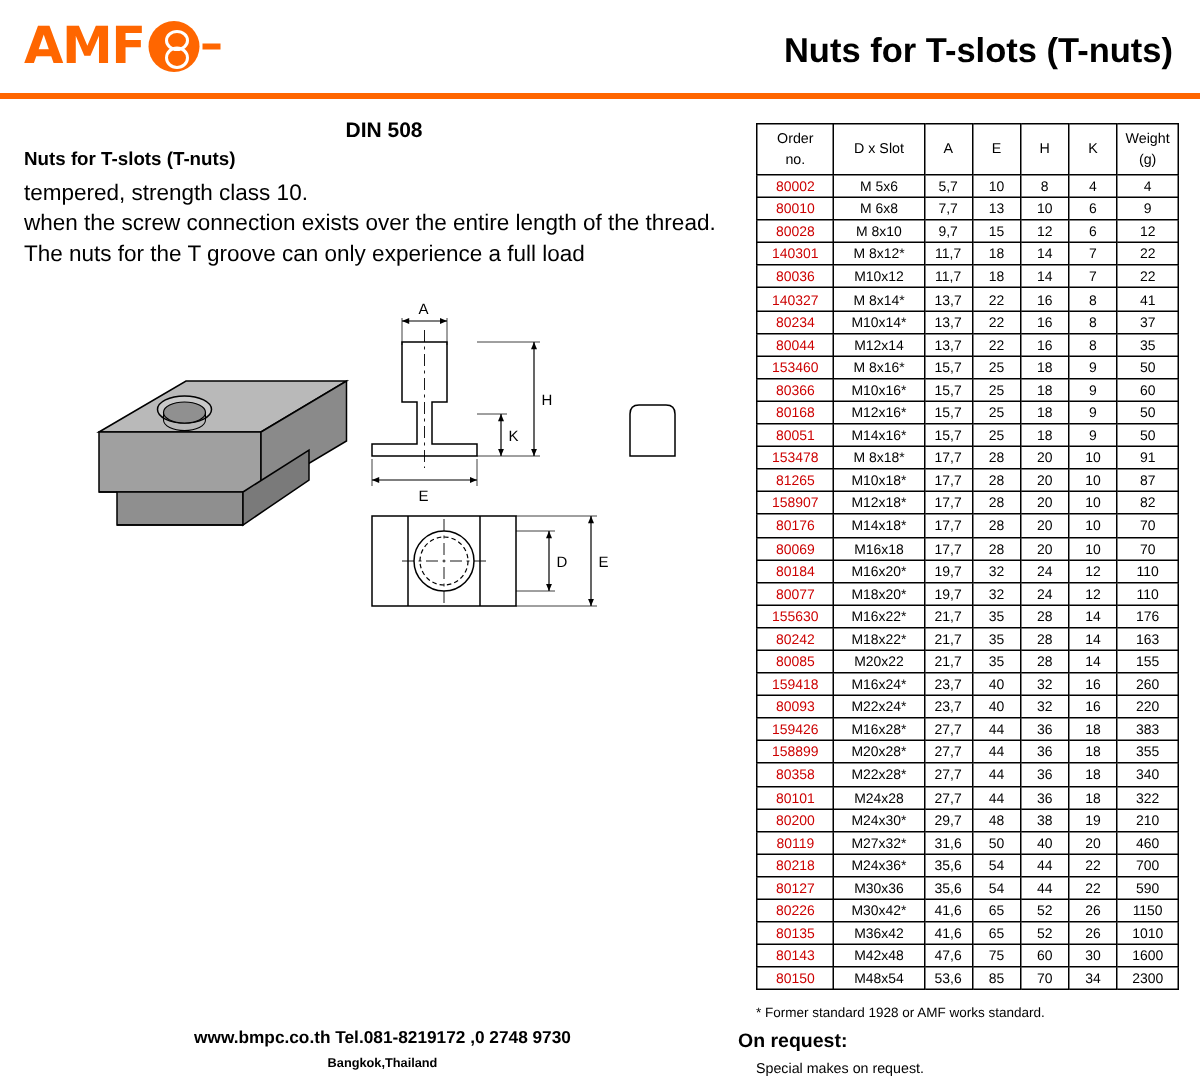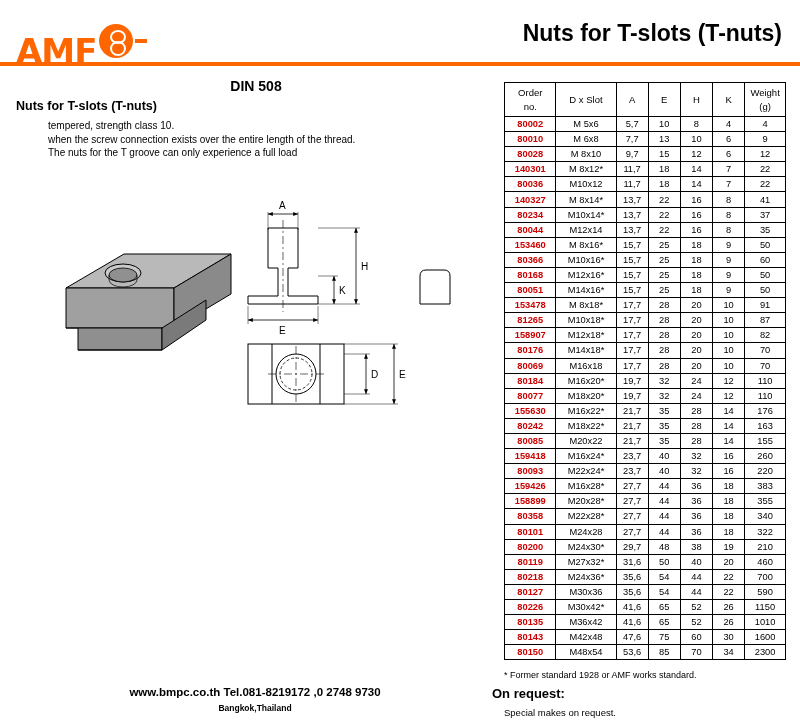--- a/index.html
+++ b/index.html
@@ -24,21 +24,20 @@
     left: 16px; top: 14px;
     display: flex; align-items: center;
   }
   .logo-text {
     font-family: "DejaVu Sans", sans-serif;
     font-weight: bold;
     font-size: 34px;
     letter-spacing: -1px;
     color: #ff6600;
     line-height: 1;
-    margin-top: 20px;
   }
   .logo-mark {
     width: 34px; height: 34px;
     border-radius: 50%;
     background: #ff6600;
     margin-left: 3px;
     position: relative;
   }
   .logo-mark::before {
     content: "";
@@ -71,21 +70,21 @@
   }
 
   
   .left-col {
     position: absolute;
     left: 16px; top: 78px;
     width: 480px;
   }
   .din-title { font-size: 14px; font-weight: bold; margin-bottom: 5px; text-align: center; }
   .sub-title { font-size: 12.5px; font-weight: bold; margin-bottom: 6px; }
-  .desc { font-size: 10px; line-height: 1.35; margin-left: 32px; }
+  .desc { font-size: 15px; line-height: 1.35; }
 
   
   .drawing {
     position: absolute;
     left: 16px; top: 168px;
     width: 480px; height: 250px;
   }
 
   
   .table-wrap {
@@ -108,21 +107,21 @@
     white-space: nowrap;
   }
   table.spec thead th {
     font-weight: normal;
     font-size: 9.5px;
     height: 34px;
     vertical-align: middle;
   }
   table.spec td.ord {
     color: #cc0000;
-    font-weight: bold;
+    font-weight: normal;
     width: 48px;
   }
   table.spec td.dxslot { width: 56px; }
   table.spec td.num { width: 30px; }
   table.spec td.wt { width: 38px; }
 
   .foot-note {
     position: absolute;
     left: 504px;
     top: 670px;

